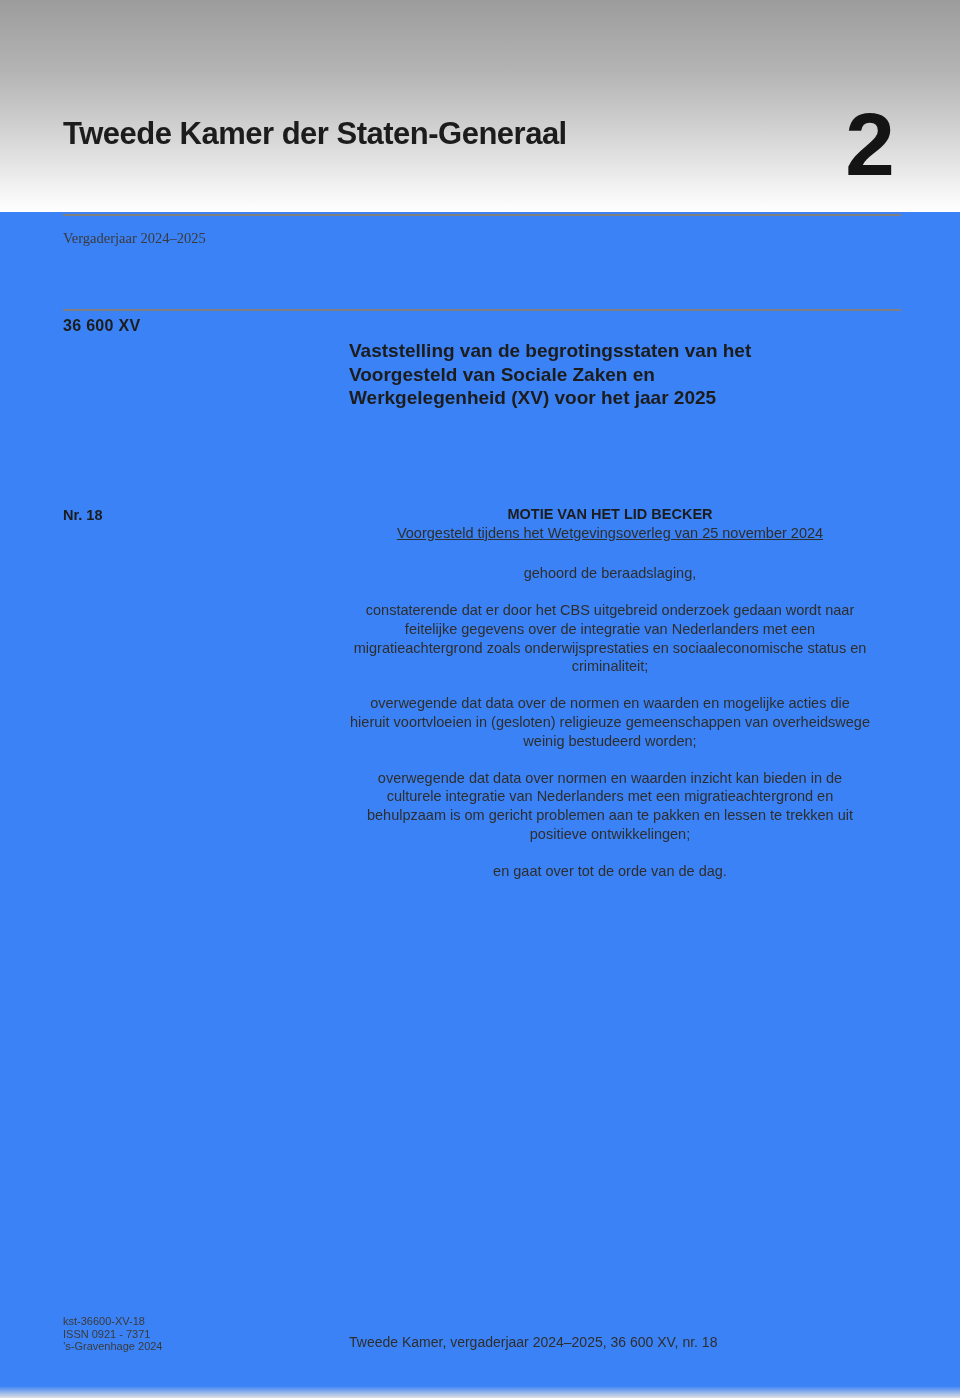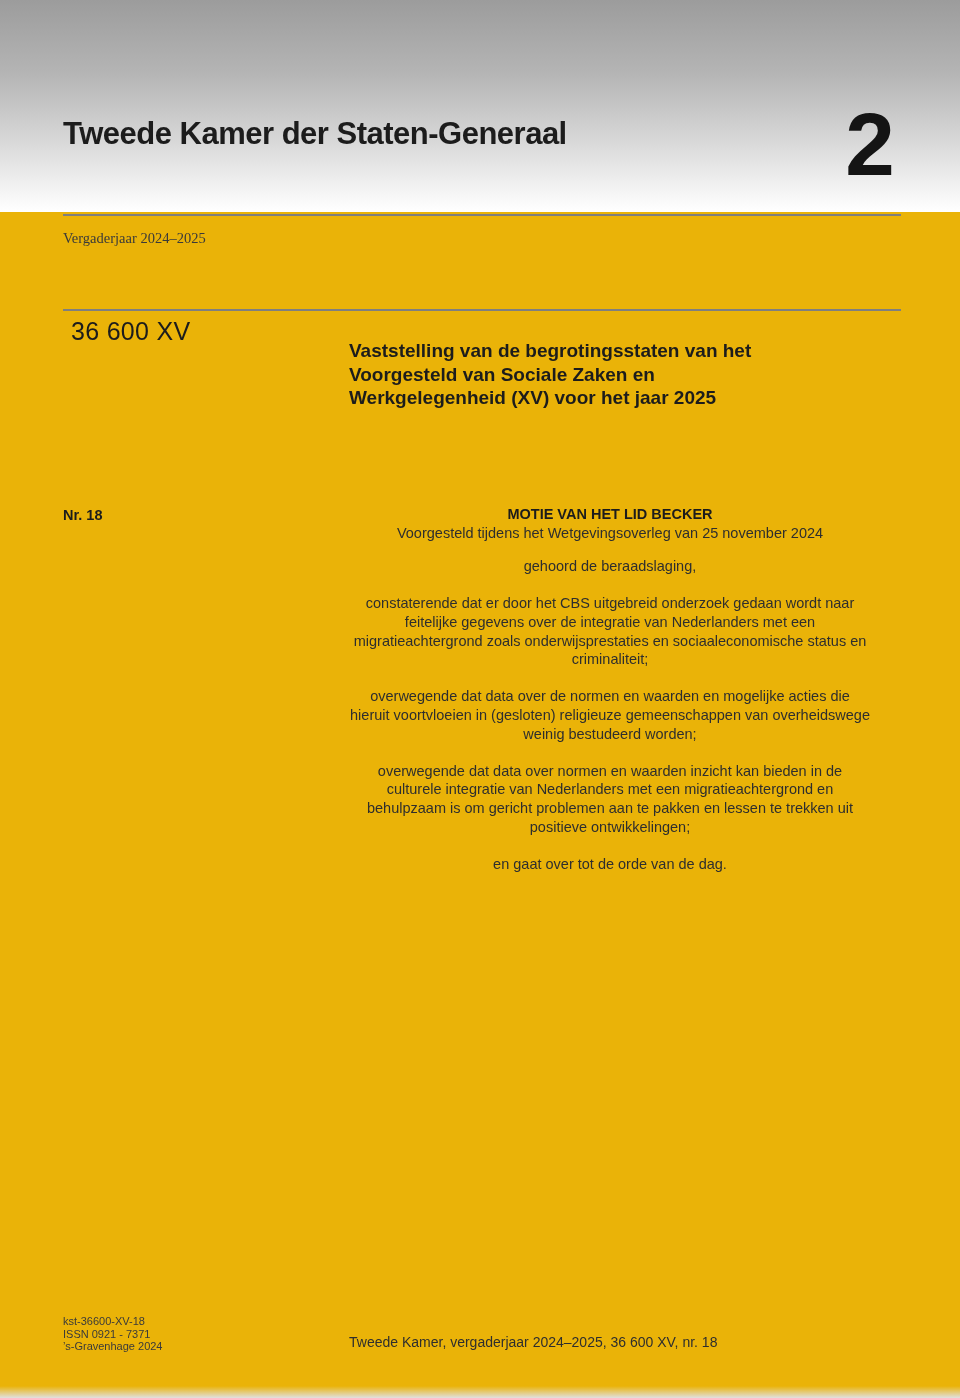--- a/index.html
+++ b/index.html
@@ -5,21 +5,21 @@
   * { margin: 0; padding: 0; box-sizing: border-box; }
   html, body { background: #ffffff; }
   body {
     font-family: "Liberation Sans", "DejaVu Sans", sans-serif;
     color: #2e2e2e;
   }
   .page {
     position: relative;
     width: 960px;
     height: 1398px;
-    background: #eab308;
+    background: #3b82f6;
     overflow: hidden;
   }
   .gradient-top {
     position: absolute;
     top: 0; left: 0;
     width: 100%;
     height: 212px;
     background: linear-gradient(to bottom, #9c9c9c 0%, #b5b5b5 35%, #d6d6d6 65%, #f4f4f4 90%, #ffffff 100%);
   }
   .gradient-bottom {
@@ -59,25 +59,24 @@
   .session-year {
     position: absolute;
     left: 63px; top: 230px;
     font-size: 14.5px;
     color: #3a3a3a;
     font-family: Liberation Serif, serif;
   }
   .dossier-number {
     position: absolute;
     left: 63px; top: 317px;
-    font-size: 25px;
-    font-weight: normal;
+    font-size: 16px;
+    font-weight: bold;
     letter-spacing: 0.3px;
     color: #1c1c1c;
-    margin-left: 8px;
   }
   .dossier-title {
     position: absolute;
     left: 349px; top: 317px;
     width: 540px;
     font-size: 19px;
     font-weight: bold;
     line-height: 23.5px;
     color: #1c1c1c;
     margin-top: 22px;
@@ -96,21 +95,22 @@
     font-size: 14.5px;
     line-height: 18.6px;
     color: #2e2e2e;
     text-align: center;
   }
   .motion-heading {
     font-weight: bold;
     color: #1c1c1c;
   }
   .motion-subheading {
-    margin-bottom: 15px;
+    margin-bottom: 22px;
+    text-decoration: underline;
   }
   .motion-body p {
     margin: 0 0 18.6px 0;
   }
   .footer-colophon {
     position: absolute;
     left: 63px; top: 1315px;
     font-size: 11px;
     line-height: 12.5px;
     color: #3a3a3a;

